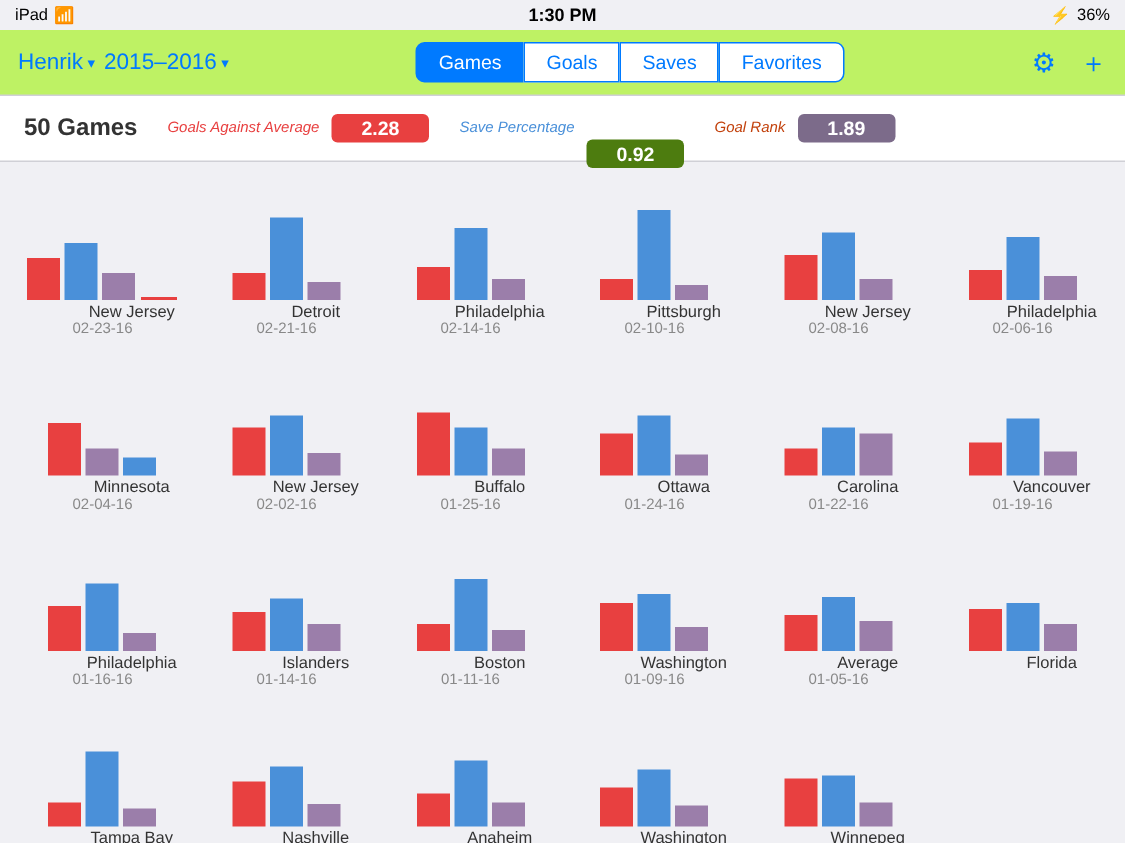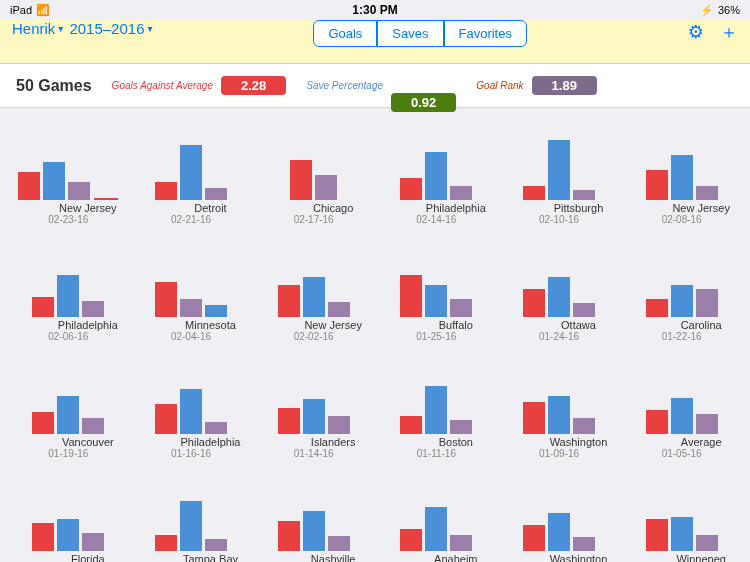--- a/index.html
+++ b/index.html
@@ -9,21 +9,21 @@
     .status-bar {
       height: 20px; background: #f0f0f4; display: flex; align-items: center;
       justify-content: space-between; padding: 0 10px; font-size: 11px; font-weight: 500;
     }
     .status-left { display: flex; align-items: center; gap: 4px; }
     .status-center { position: absolute; left: 50%; transform: translateX(-50%); font-weight: 600; font-size: 12px; }
     .status-right { display: flex; align-items: center; gap: 4px; font-size: 11px; }
 
     
     .nav-bar {
-      height: 44px; background: #fef9c3; display: flex; align-items: flex-start;
+      height: 44px; background: #bef264; display: flex; align-items: center;
       justify-content: space-between; padding: 0 12px; border-bottom: 1px solid #d0d0d6;
     }
     .nav-left { display: flex; align-items: center; gap: 6px; }
     .nav-user { font-size: 15px; color: #007aff; display: flex; align-items: center; gap: 3px; }
     .nav-year { font-size: 15px; color: #007aff; display: flex; align-items: center; gap: 3px; }
     .nav-center { display: flex; }
     .seg-btn {
       padding: 5px 14px; font-size: 13px; border: 1px solid #007aff;
       background: #fff; color: #007aff; cursor: pointer;
     }
@@ -94,20 +94,21 @@
     <div class="nav-user">
       <span>Henrik</span>
       <span class="chevron">▾</span>
     </div>
     <div class="nav-year">
       <span>2015–2016</span>
       <span class="chevron">▾</span>
     </div>
   </div>
   <div class="nav-center">
+    <button class="seg-btn active">Games</button>
     <button class="seg-btn">Goals</button>
     <button class="seg-btn">Saves</button>
     <button class="seg-btn">Favorites</button>
   </div>
   <div class="nav-right">
     <span class="nav-icon">⚙</span>
     <span class="nav-icon">＋</span>
   </div>
 </div>
 
@@ -147,30 +148,20 @@
           <div class="bar" style="width: 22px; height: 55px; background: rgb(74, 144, 217);"></div>
           <div class="bar" style="width: 22px; height: 12px; background: rgb(155, 126, 170);"></div>
         </div>
       </div>
       <div class="game-name">Detroit</div>
       <div class="game-date">02-21-16</div>
     </div>
     <div class="game-card">
       <div class="chart-area">
         <div style="display: flex; align-items: flex-end; height: 70px; gap: 3px; position: relative;">
-          <div class="bar" style="width: 22px; height: 40px; background: rgb(232, 64, 64);"></div>
-          <div class="bar" style="width: 22px; height: 25px; background: rgb(155, 126, 170);"></div>
-        </div>
-      </div>
-      <div class="game-name">Chicago</div>
-      <div class="game-date">02-17-16</div>
-    </div>
-    <div class="game-card">
-      <div class="chart-area">
-        <div style="display: flex; align-items: flex-end; height: 70px; gap: 3px; position: relative;">
           <div class="bar" style="width: 22px; height: 22px; background: rgb(232, 64, 64);"></div>
           <div class="bar" style="width: 22px; height: 48px; background: rgb(74, 144, 217);"></div>
           <div class="bar" style="width: 22px; height: 14px; background: rgb(155, 126, 170);"></div>
         </div>
       </div>
       <div class="game-name">Philadelphia</div>
       <div class="game-date">02-14-16</div>
     </div>
     <div class="game-card">
       <div class="chart-area">

